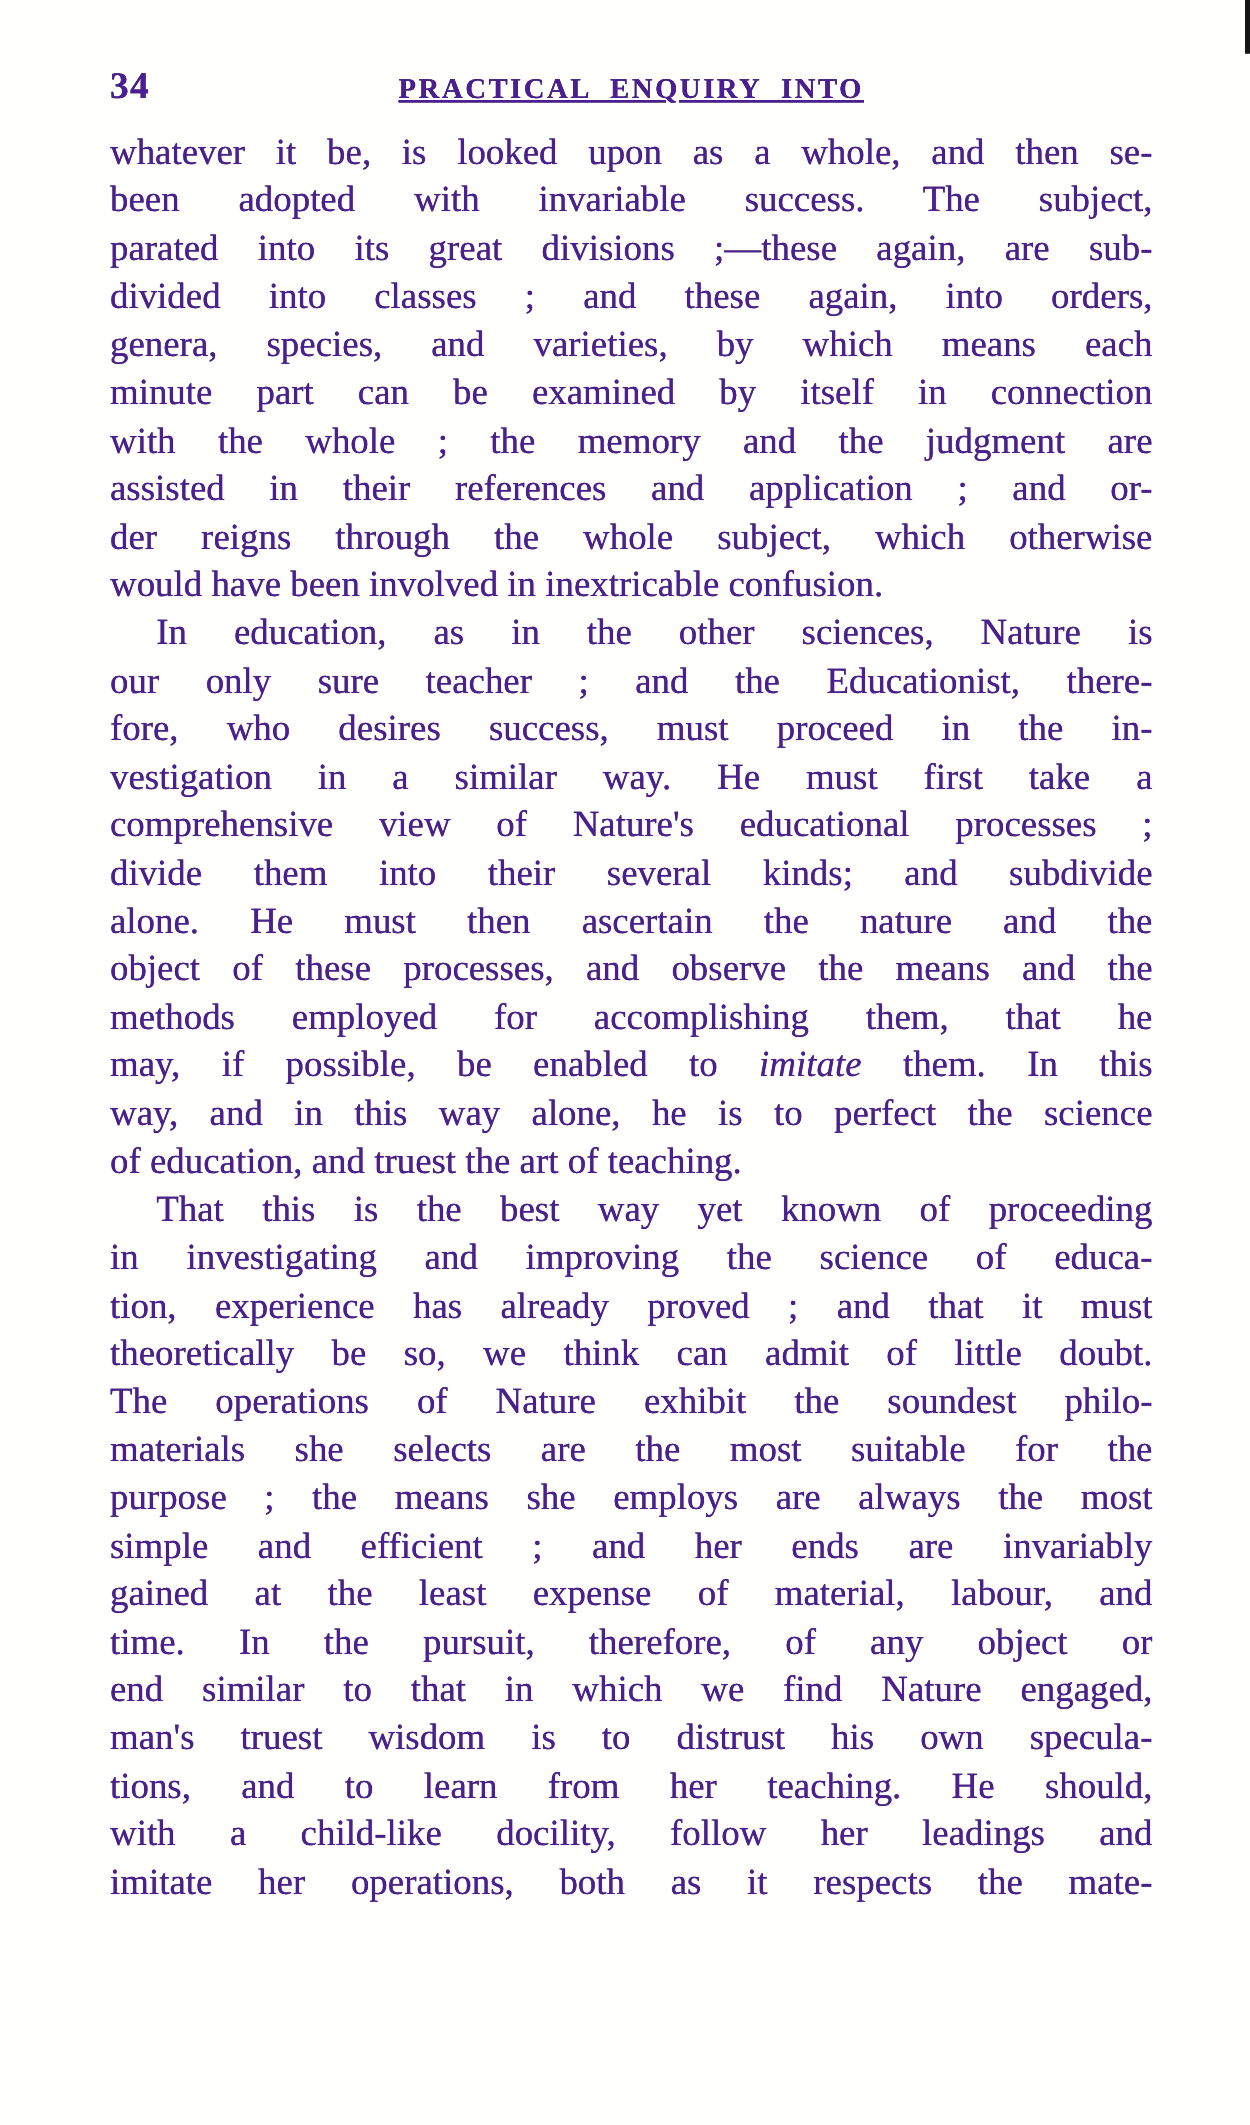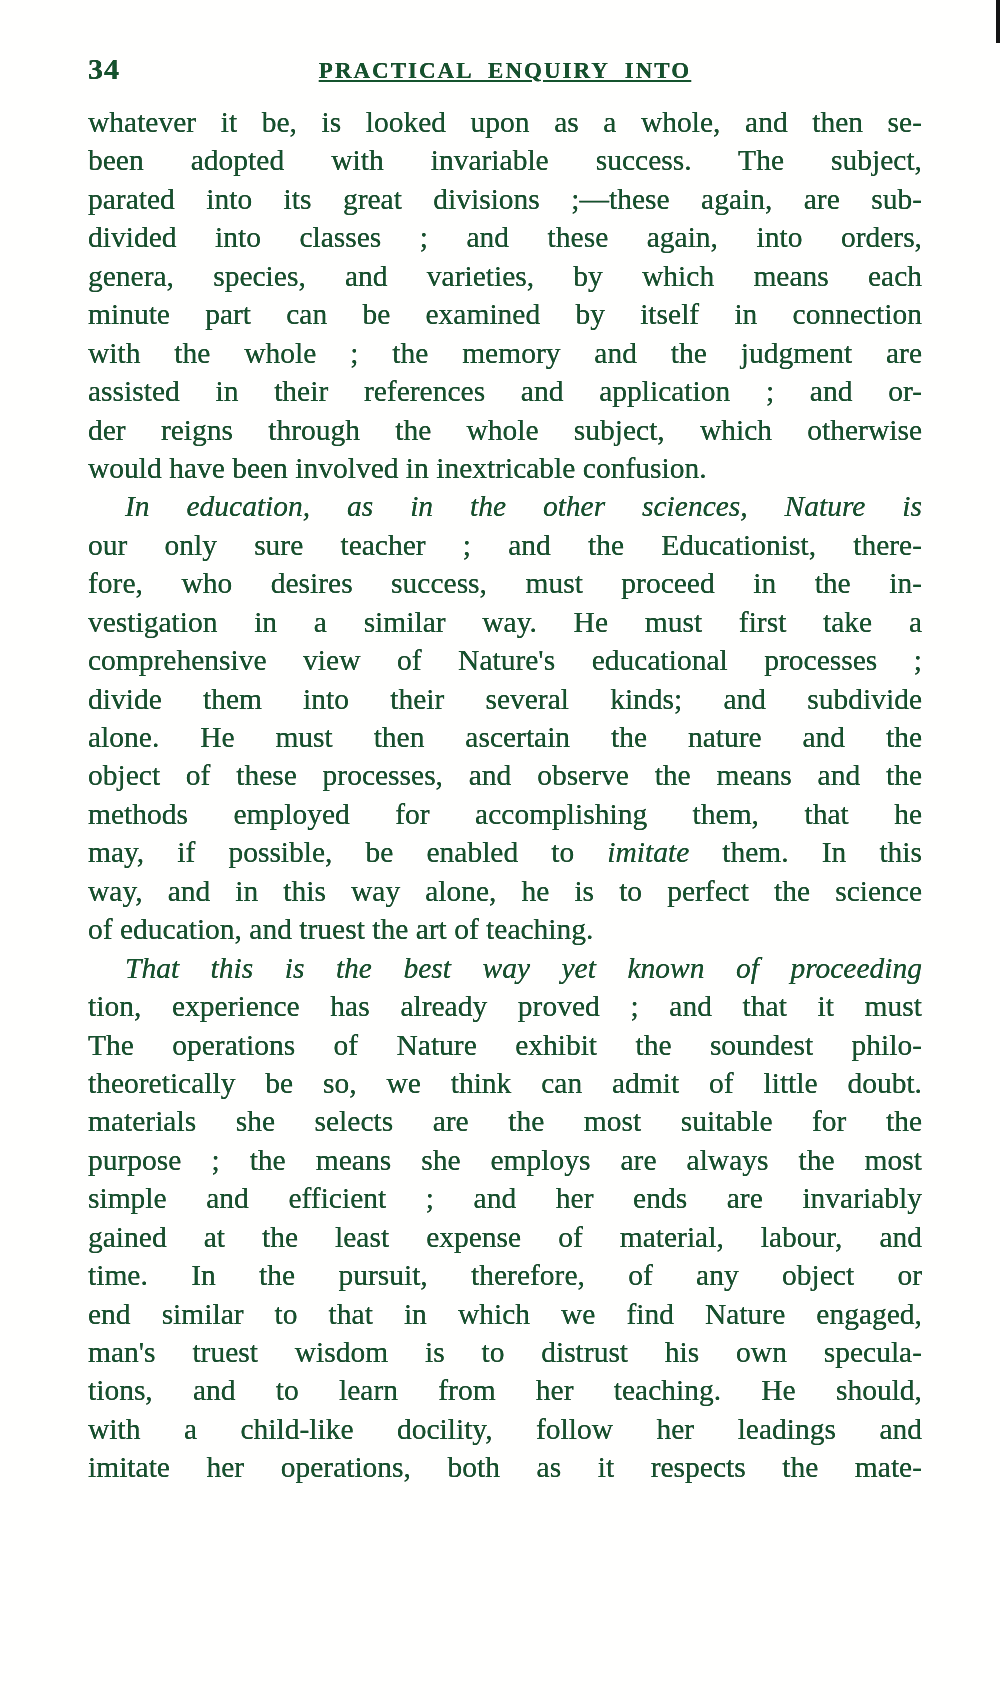--- a/index.html
+++ b/index.html
@@ -3,21 +3,21 @@
 <meta charset="utf-8">
 <style>
   html, body { margin: 0; padding: 0; background: #ffffff; }
   .page {
     position: relative;
     width: 1000px;
     height: 1700px;
     background: #fffffe;
     overflow: hidden;
     font-family: "Liberation Serif", "DejaVu Serif", serif;
-    color: #14532d;
+    color: #4c1d95;
   }
   .artifact {
     position: absolute;
     top: 0;
     right: 0;
     width: 4px;
     height: 43px;
     background: #151515;
   }
   .page-number {
@@ -51,21 +51,21 @@
   .line {
     font-size: 29.5px;
     line-height: 38.45px;
     height: 38.45px;
     text-align: justify;
     text-align-last: justify;
     text-shadow: 0 0 0.55px rgba(0,0,0,0.85);
     overflow: hidden;
   }
   .line.para-end { text-align-last: left; }
-  .line.indent { text-indent: 37px; font-style: italic; }
+  .line.indent { text-indent: 37px; }
   .line em { }
 </style>
 </head>
 <body>
 
 <div class="page">
   <div class="artifact"></div>
 
   <div class="page-number">34</div>
   <div class="running-title">PRACTICAL ENQUIRY INTO</div>
@@ -95,23 +95,24 @@
       <div class="line">alone. He must then ascertain the nature and the</div>
       <div class="line">object of these processes, and observe the means and the</div>
       <div class="line">methods employed for accomplishing them, that he</div>
       <div class="line"><span>may, if possible, be enabled to </span><em>imitate</em><span> them. In this</span></div>
       <div class="line">way, and in this way alone, he is to perfect the science</div>
       <div class="line para-end">of education, and truest the art of teaching.</div>
     </div>
 
     <div>
       <div class="line indent">That this is the best way yet known of proceeding</div>
+      <div class="line">in investigating and improving the science of educa-</div>
       <div class="line">tion, experience has already proved ; and that it must</div>
+      <div class="line">theoretically be so, we think can admit of little doubt.</div>
       <div class="line">The operations of Nature exhibit the soundest philo-</div>
-      <div class="line">theoretically be so, we think can admit of little doubt.</div>
       <div class="line">materials she selects are the most suitable for the</div>
       <div class="line">purpose ; the means she employs are always the most</div>
       <div class="line">simple and efficient ; and her ends are invariably</div>
       <div class="line">gained at the least expense of material, labour, and</div>
       <div class="line">time. In the pursuit, therefore, of any object or</div>
       <div class="line">end similar to that in which we find Nature engaged,</div>
       <div class="line">man's truest wisdom is to distrust his own specula-</div>
       <div class="line">tions, and to learn from her teaching. He should,</div>
       <div class="line">with a child-like docility, follow her leadings and</div>
       <div class="line">imitate her operations, both as it respects the mate-</div>

